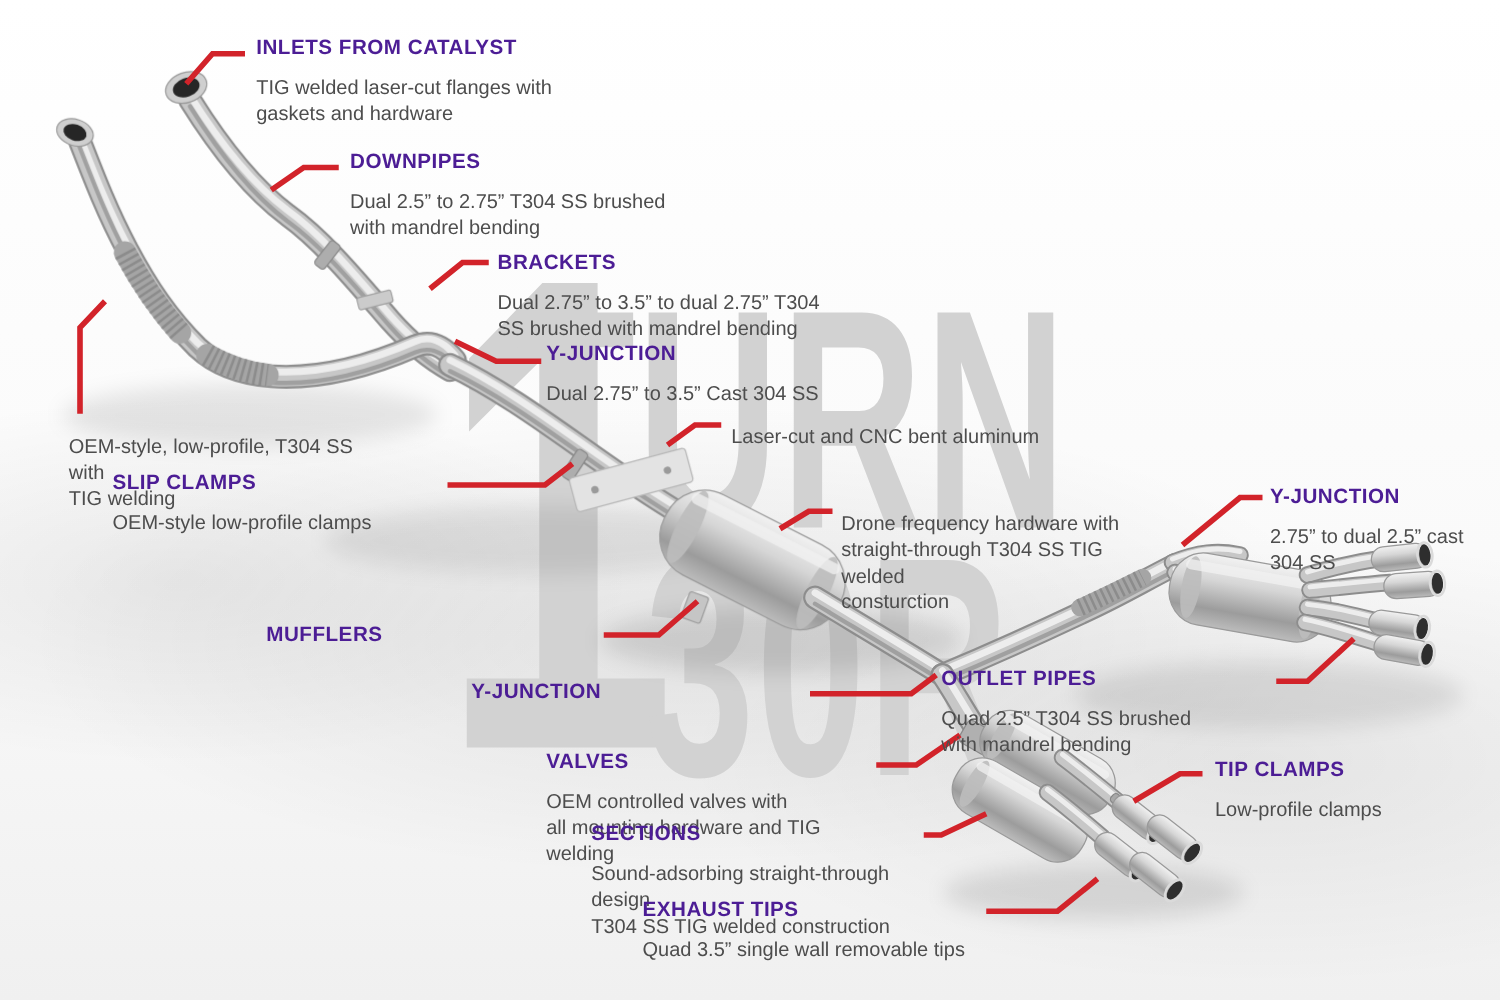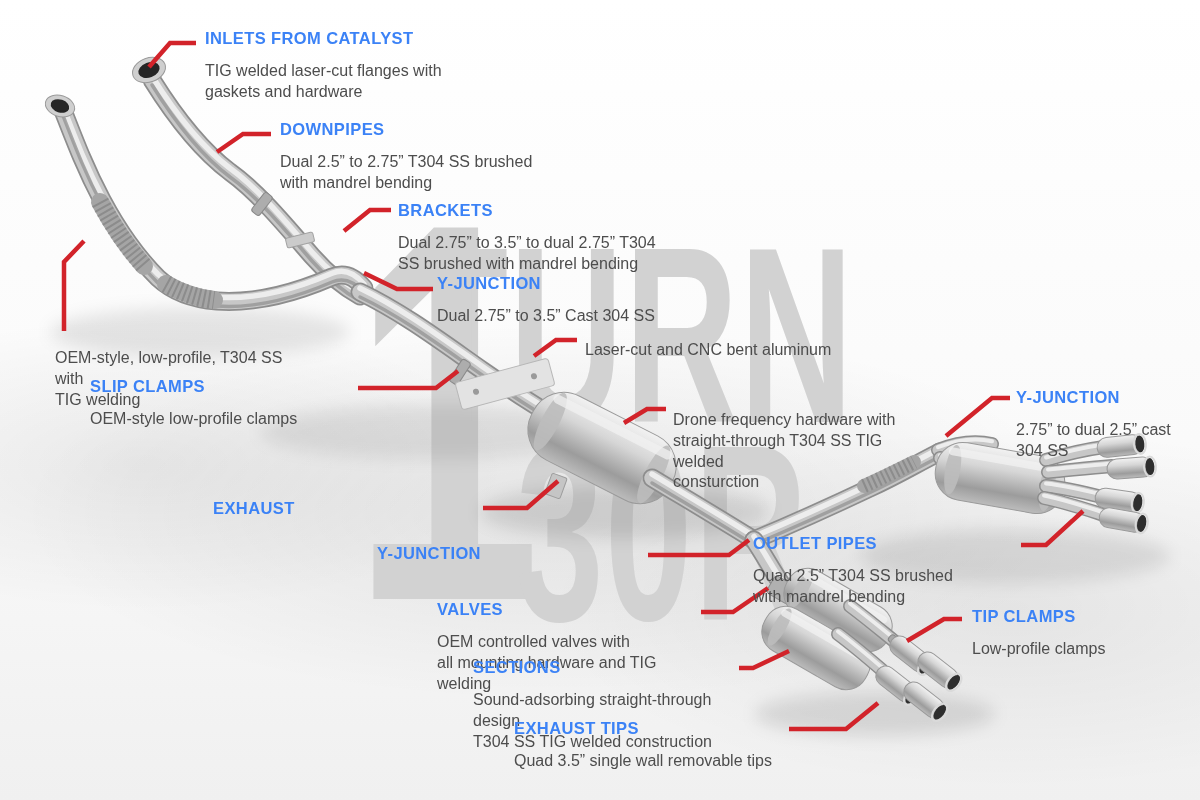--- a/index.html
+++ b/index.html
@@ -24,21 +24,21 @@
   .po2{stroke:#8d8d8d;stroke-width:14;fill:none;stroke-linecap:round}
   .pm2{stroke:#c7c7c7;stroke-width:11;fill:none;stroke-linecap:round}
   .ph2{stroke:#efefef;stroke-width:4;fill:none;stroke-linecap:round;opacity:.95}
   .flexbase{stroke:#a5a5a5;stroke-width:18;fill:none;stroke-linecap:round}
   .flexrib{stroke:#7e7e7e;stroke-width:18;fill:none;stroke-dasharray:2 3;opacity:.65}
   .flexbase2{stroke:#a5a5a5;stroke-width:14;fill:none;stroke-linecap:round}
   .flexrib2{stroke:#7e7e7e;stroke-width:14;fill:none;stroke-dasharray:2 3;opacity:.65}
   .leader{fill:none;stroke-width:4.5;stroke-linejoin:miter;}
   .callout{position:absolute;z-index:5;width:260px;}
   .ra{text-align:left;}
-  .co-title{font-weight:bold;font-size:16.5px;letter-spacing:0.4px;color:#3b82f6;}
+  .co-title{font-weight:bold;font-size:16.5px;letter-spacing:0.4px;color:#4c1d95;}
   .co-desc{font-size:16px;color:#4d4d4d;line-height:1.3;white-space:pre-line;margin-top:13px;}
   .c0{left:205px;top:29px}.c1{left:280px;top:120px}.c2{left:398px;top:201px}
   .c3{left:437px;top:274px}.c4{left:585px;top:327px}.c5{left:55px;top:335px;width:235px}
   .c6{left:90px;top:377px}.c7{left:673px;top:397px;width:235px}.c8{left:1016px;top:388px;width:180px}
   .c9{left:213px;top:499px}.c10{left:377px;top:544px}.c11{left:753px;top:534px}
   .c12{left:437px;top:600px}.c13{left:972px;top:607px;width:170px}.c14{left:473px;top:658px}
   .c15{left:514px;top:719px}
 </style>
 </head>
 <body>
@@ -326,21 +326,21 @@
   <div class="callout c7">
     <div class="co-desc">Drone frequency hardware with
 straight-through T304 SS TIG welded
 consturction</div>
   </div>
   <div class="callout c8">
     <div class="co-title">Y-JUNCTION</div>
     <div class="co-desc">2.75” to dual 2.5” cast 304 SS</div>
   </div>
   <div class="callout c9 ra">
-    <div class="co-title">EXHAUST</div>
+    <div class="co-title">MUFFLERS</div>
   </div>
   <div class="callout c10 ra">
     <div class="co-title">Y-JUNCTION</div>
   </div>
   <div class="callout c11 ra">
     <div class="co-title">OUTLET PIPES</div>
     <div class="co-desc">Quad 2.5” T304 SS brushed
 with mandrel bending</div>
   </div>
   <div class="callout c12 ra">

